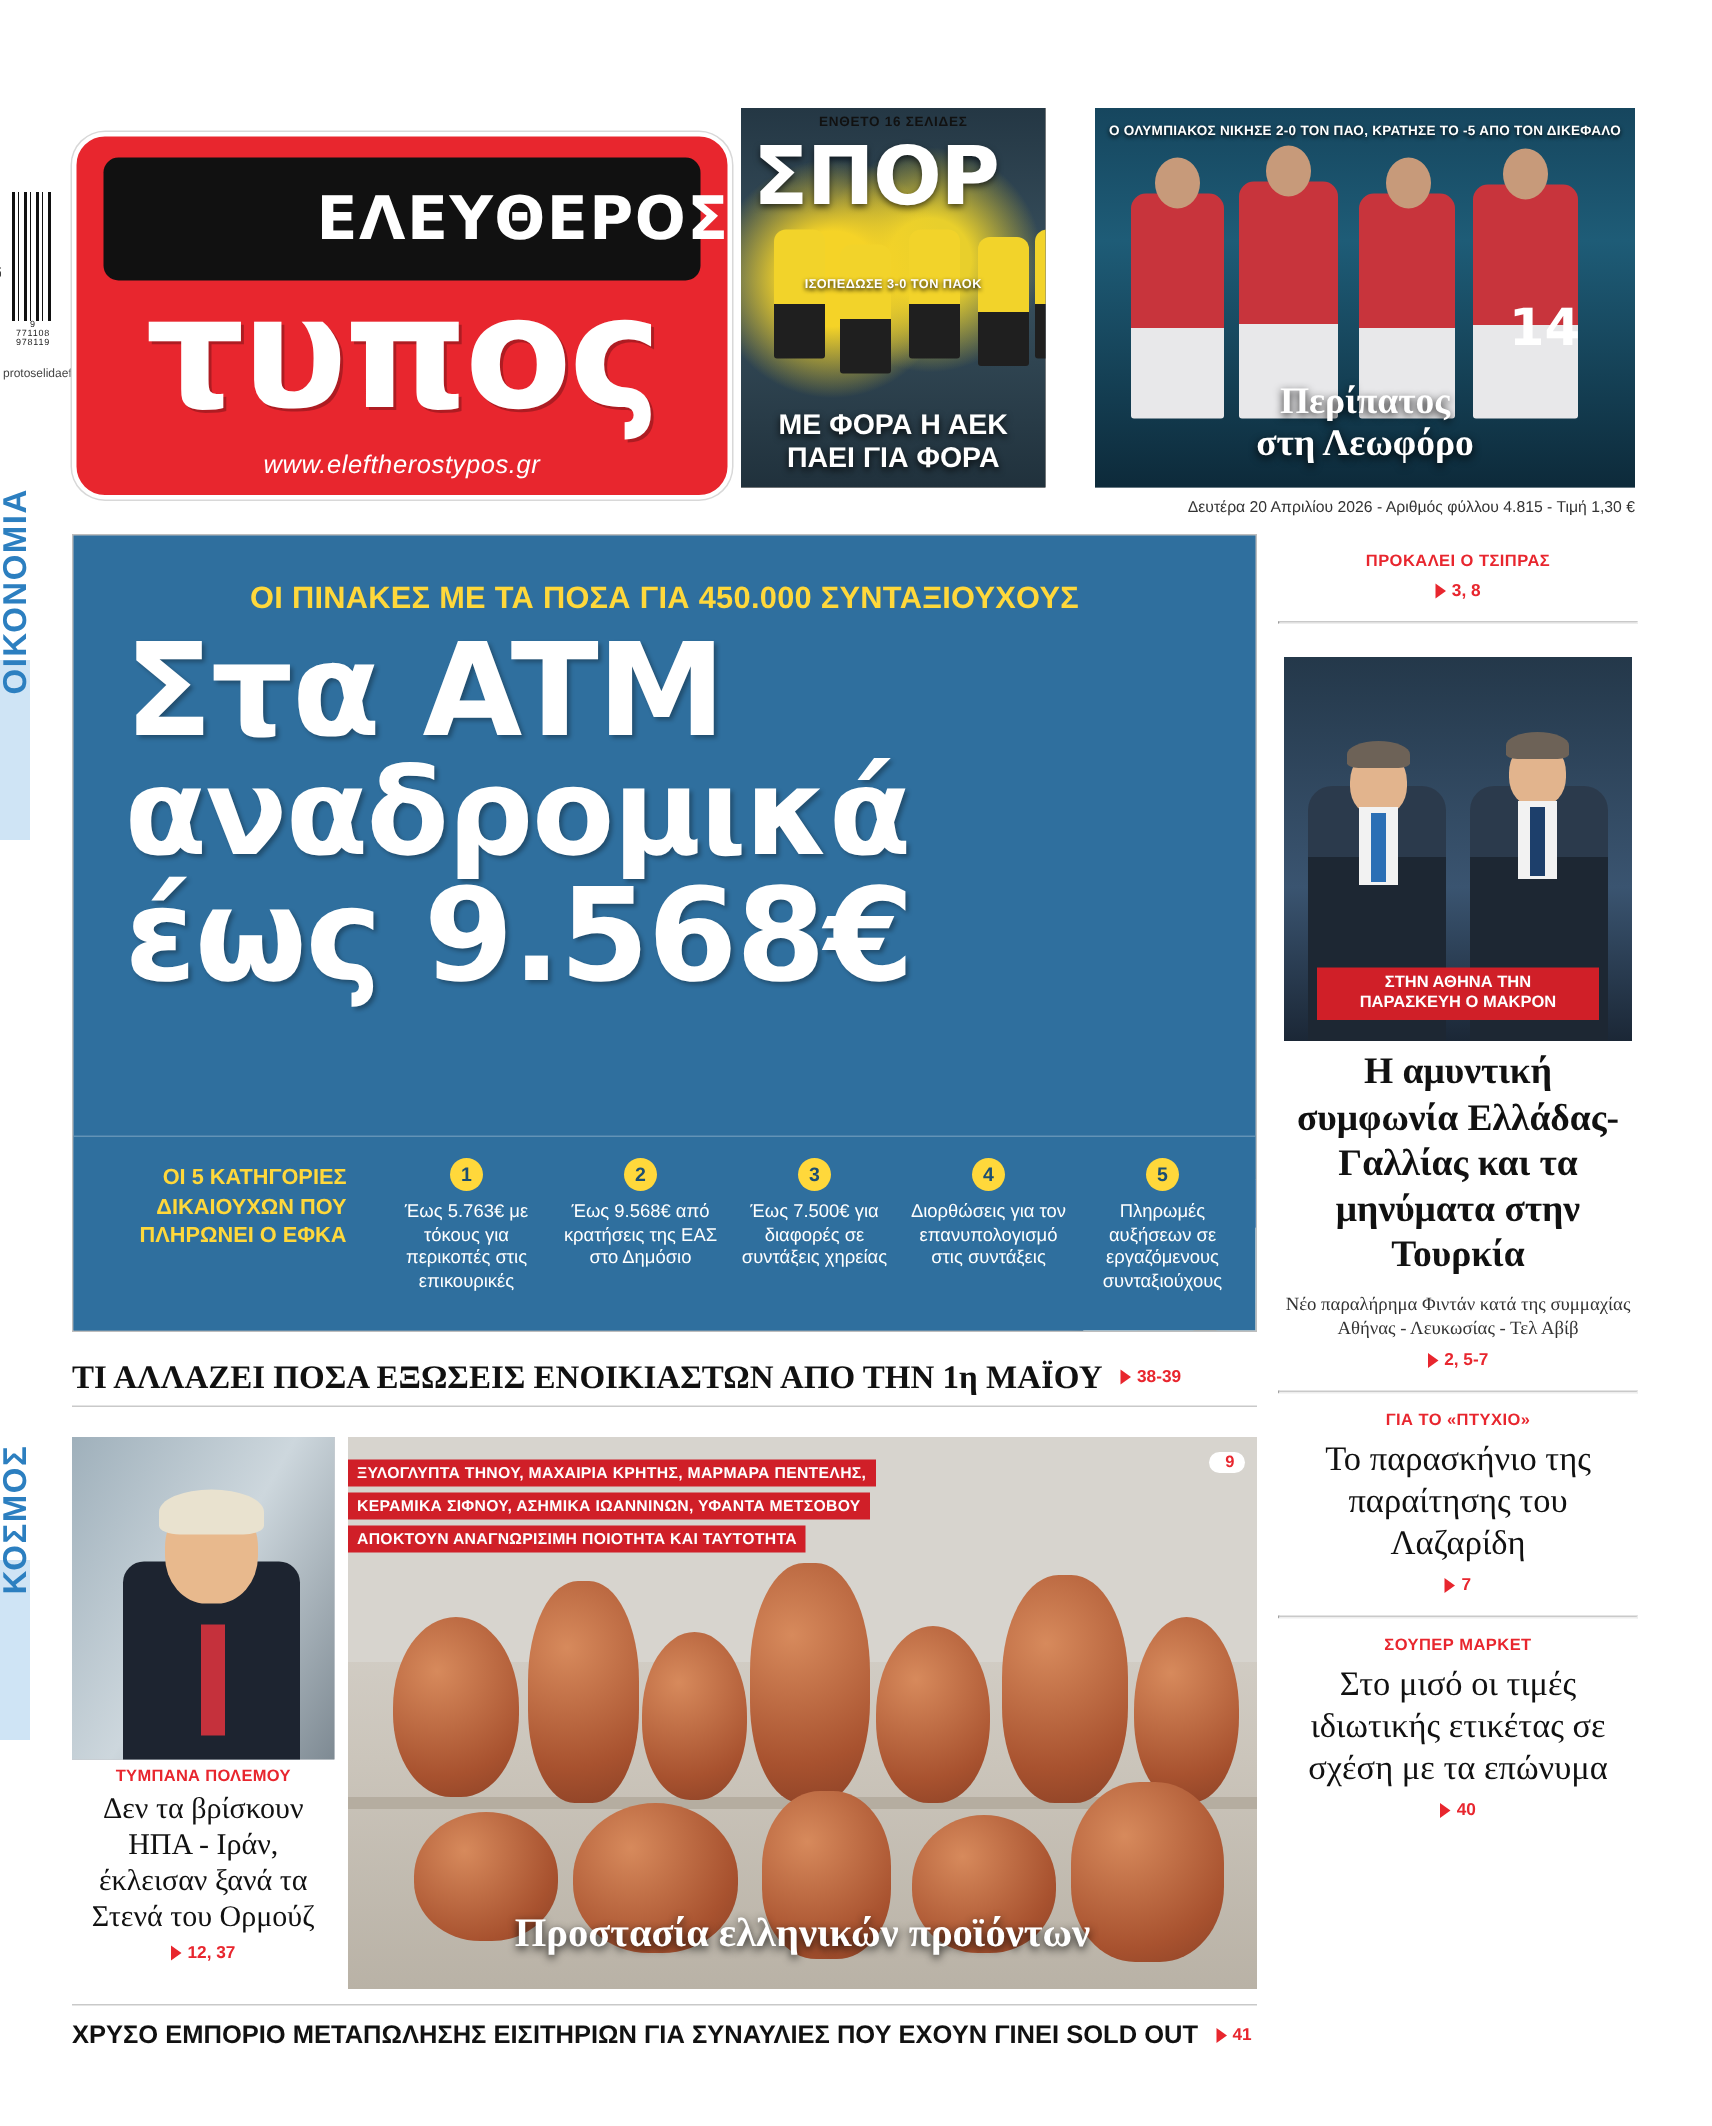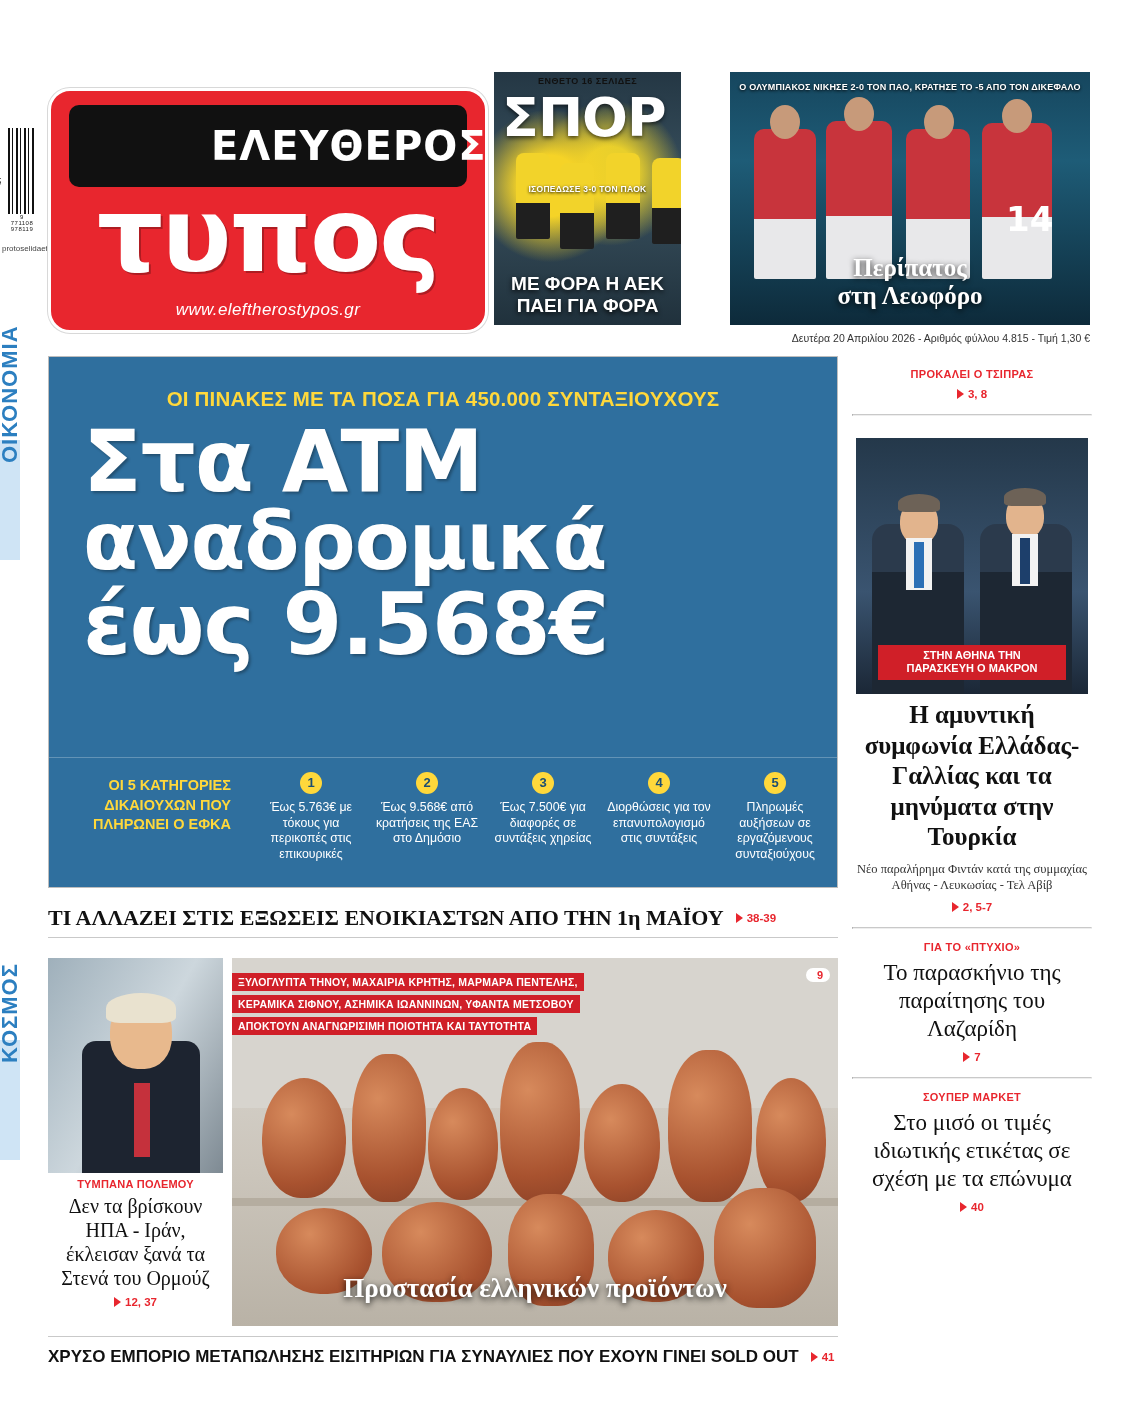--- a/index.html
+++ b/index.html
@@ -39,21 +39,21 @@
   .mh-top-text { color:#fff; font-weight: bold; font-size: 40px; letter-spacing: 1px; margin-left: 12px;
     font-family: "DejaVu Sans", sans-serif; }
   .mh-main { position:absolute; left: 0; top: 92px; width: 100%; text-align:center;
     color:#fff; font-size: 104px; font-weight: bold; line-height: 1;
     font-family: "DejaVu Sans", sans-serif; letter-spacing: -2px;
     text-shadow: 2px 2px 0 rgba(0,0,0,.25); }
   .mh-url { position:absolute; bottom: 10px; width:100%; text-align:center; color:#fff;
     font-size: 17px; font-style: italic; letter-spacing: .4px; }
 
   
-  .sportbox { position:absolute; left: 494px; top: 72px; width: 187px; height: 253px; overflow:hidden;
+  .sportbox { position:absolute; left: 494px; top: 72px; width: 203px; height: 253px; overflow:hidden;
     background:#1b1b1b; }
   .sport-label { position:absolute; top: 4px; width:100%; text-align:center; color:#111;
     font-size: 9px; font-weight:bold; letter-spacing:.5px; z-index:4;}
   .sport-word { position:absolute; left: 8px; top: 14px; font-size: 54px; font-weight: bold;
     color:#fff; font-family:"DejaVu Sans", sans-serif; z-index: 4; letter-spacing:-1px;
     text-shadow: 0 2px 4px rgba(0,0,0,.6);}
   .sport-photo { position:absolute; inset:0; background:
       radial-gradient(circle at 30% 45%, #f5d327 0 16%, rgba(245,211,39,0) 40%),
       radial-gradient(circle at 62% 40%, #e8cf2c 0 14%, rgba(232,207,44,0) 38%),
       linear-gradient(180deg,#243744 0%, #39515f 45%, #20313c 100%); }
@@ -310,21 +310,21 @@
         </div>
         <div class="cat">
           <div class="n">5</div>
           <div class="t">Πληρωμές αυξήσεων σε εργαζόμενους συνταξιούχους</div>
         </div>
       </div>
     </div>
   </div>
 
   <div class="strip">
-    <div class="txt">ΤΙ ΑΛΛΑΖΕΙ ΣΤΙΣ ΕΞΩΣΕΙΣ ΕΝΟΙΚΙΑΣΤΩΝ ΑΠΟ ΤΗΝ 1η ΜΑΪΟΥ</div>
+    <div class="txt">ΤΙ ΑΛΛΑΖΕΙ ΠΟΣΑ ΕΞΩΣΕΙΣ ΕΝΟΙΚΙΑΣΤΩΝ ΑΠΟ ΤΗΝ 1η ΜΑΪΟΥ</div>
     <div class="pgref">
       <span class="tri"></span>
       <span>38-39</span>
     </div>
   </div>
 
   <div class="trump">
     <div class="trump-bg"></div>
     <div class="trump-body"></div>
     <div class="trump-tie"></div>

